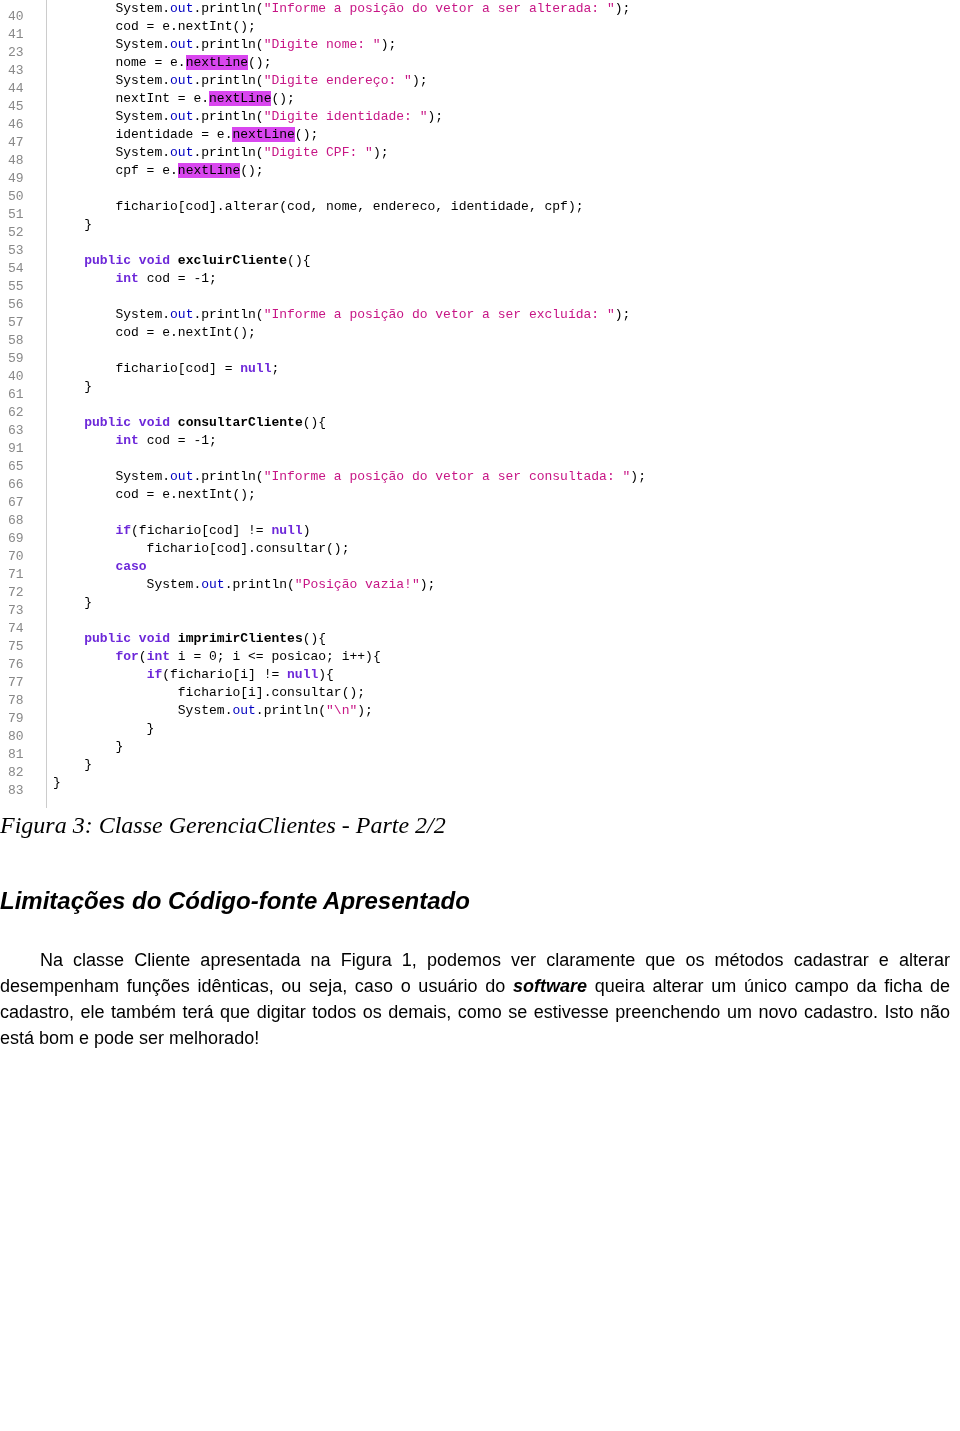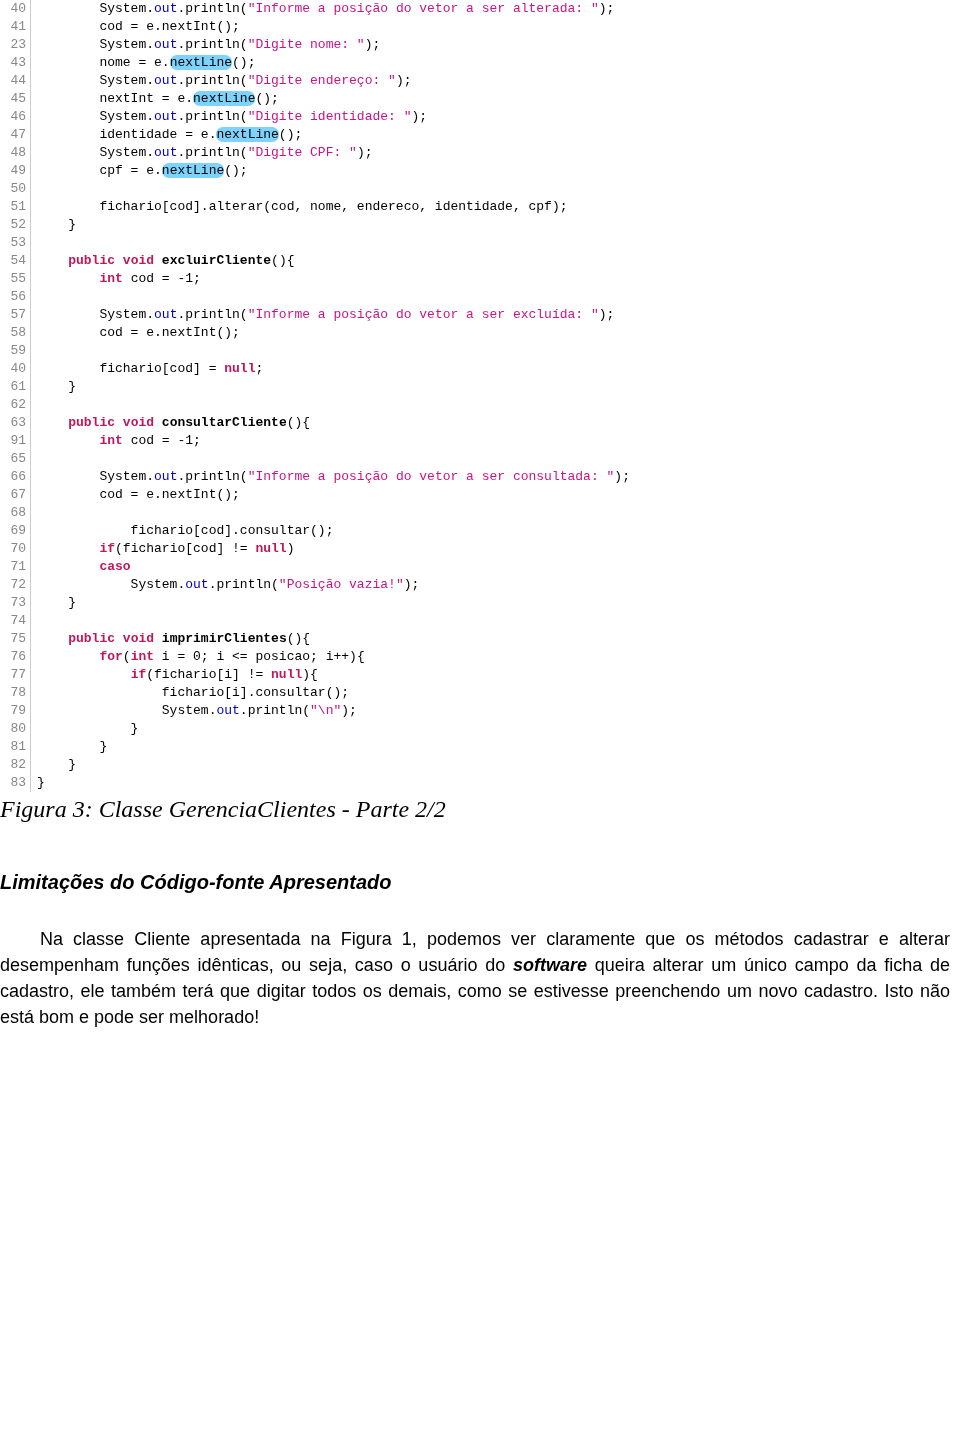--- a/index.html
+++ b/index.html
@@ -10,59 +10,58 @@
     color: #000;
     width: 960px;
   }
   .code-area {
     display: flex;
     background: #fff;
   }
   .gutter {
     background: #fff;
     border-right: 1px solid #ccc;
-    padding: 0;
+    padding: 8px;
     width: 30px;
-    text-align: right;
   }
   .gutter div {
     font-family: "Courier New", monospace;
     font-size: 13px;
     color: #888;
     height: 18px;
     line-height: 18px;
     padding-right: 4px;
   }
   .code {
     flex: 1;
     padding-left: 6px;
   }
   .line {
     font-family: "Courier New", monospace;
     font-size: 13px;
     height: 18px;
     line-height: 18px;
     white-space: pre;
   }
-  .kw { color: #be185d; font-weight: bold; }
+  .kw { color: #6d28d9; font-weight: bold; }
   .str { color: #c71585; }
   .field { color: #0000c0; text-align: center; }
-  .hl { background: #7dd3fc; border-radius: 7px; }
+  .hl { background: #d946ef; }
   .bold { font-weight: bold; }
   .caption {
     font-family: "Times New Roman", serif;
     font-style: italic;
     font-size: 24px;
     margin: 4px 0 0 0;
   }
   .section-title {
     font-family: Arial, sans-serif;
     font-weight: bold;
     font-style: italic;
-    font-size: 20px;
+    font-size: 24px;
     margin: 48px 0 32px 0;
   }
   .body-text {
     font-family: Arial, sans-serif;
     font-size: 18px;
     line-height: 1.45;
     text-align: justify;
     margin: 0 10px 0 0;
   }
   .sw { font-style: italic; font-weight: bold; }
@@ -140,22 +139,22 @@
       <div class="line"><span></span></div>
       <div class="line"><span>        fichario[cod] = </span><span class="kw">null</span><span>;</span></div>
       <div class="line"><span>    }</span></div>
       <div class="line"><span></span></div>
       <div class="line"><span>    </span><span class="kw">public void</span><span> </span><span class="bold">consultarCliente</span><span>(){</span></div>
       <div class="line"><span>        </span><span class="kw">int</span><span> cod = -1;</span></div>
       <div class="line"><span></span></div>
       <div class="line"><span>        System.</span><span class="field">out</span><span>.println(</span><span class="str">"Informe a posição do vetor a ser consultada: "</span><span>);</span></div>
       <div class="line"><span>        cod = e.nextInt();</span></div>
       <div class="line"><span></span></div>
+      <div class="line"><span>        </span><span class="kw">if</span><span>(fichario[cod] != </span><span class="kw">null</span><span>)</span></div>
       <div class="line"><span>            fichario[cod].consultar();</span></div>
-      <div class="line"><span>        </span><span class="kw">if</span><span>(fichario[cod] != </span><span class="kw">null</span><span>)</span></div>
       <div class="line"><span>        </span><span class="kw">caso</span></div>
       <div class="line"><span>            System.</span><span class="field">out</span><span>.println(</span><span class="str">"Posição vazia!"</span><span>);</span></div>
       <div class="line"><span>    }</span></div>
       <div class="line"><span></span></div>
       <div class="line"><span>    </span><span class="kw">public void</span><span> </span><span class="bold">imprimirClientes</span><span>(){</span></div>
       <div class="line"><span>        </span><span class="kw">for</span><span>(</span><span class="kw">int</span><span> i = 0; i &lt;= posicao; i++){</span></div>
       <div class="line"><span>            </span><span class="kw">if</span><span>(fichario[i] != </span><span class="kw">null</span><span>){</span></div>
       <div class="line"><span>                fichario[i].consultar();</span></div>
       <div class="line"><span>                System.</span><span class="field">out</span><span>.println(</span><span class="str">"\n"</span><span>);</span></div>
       <div class="line"><span>            }</span></div>

